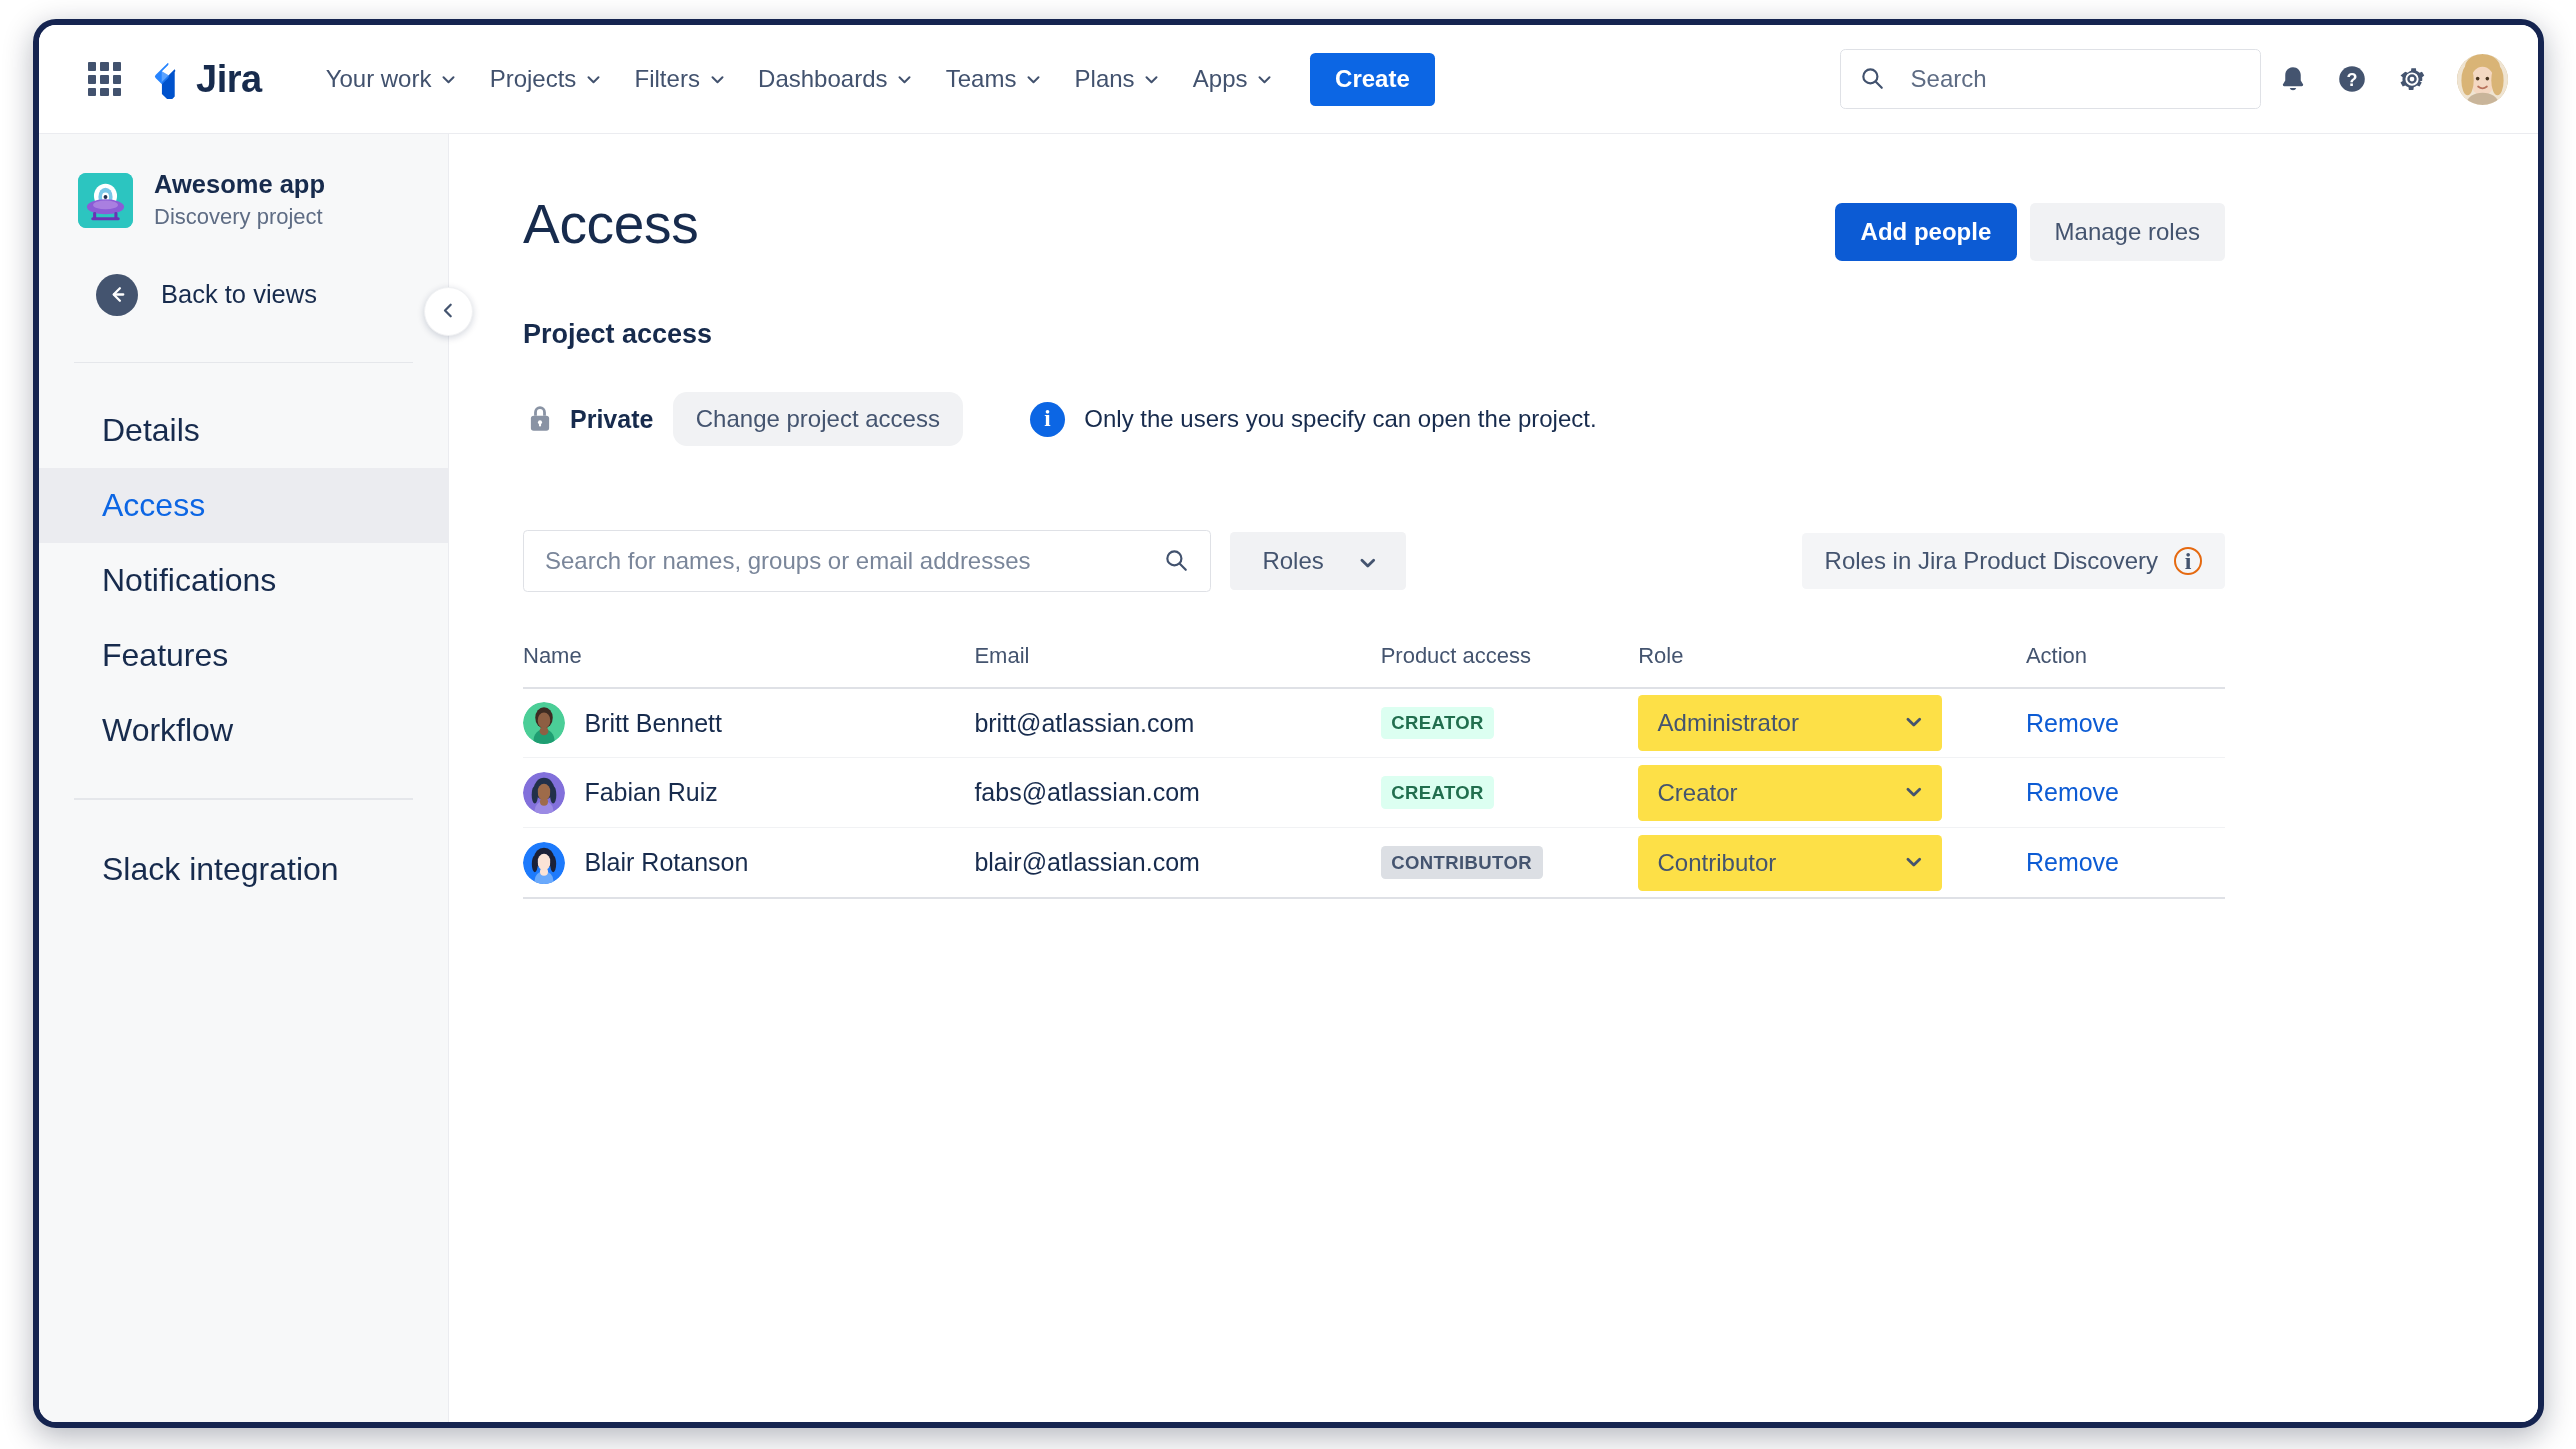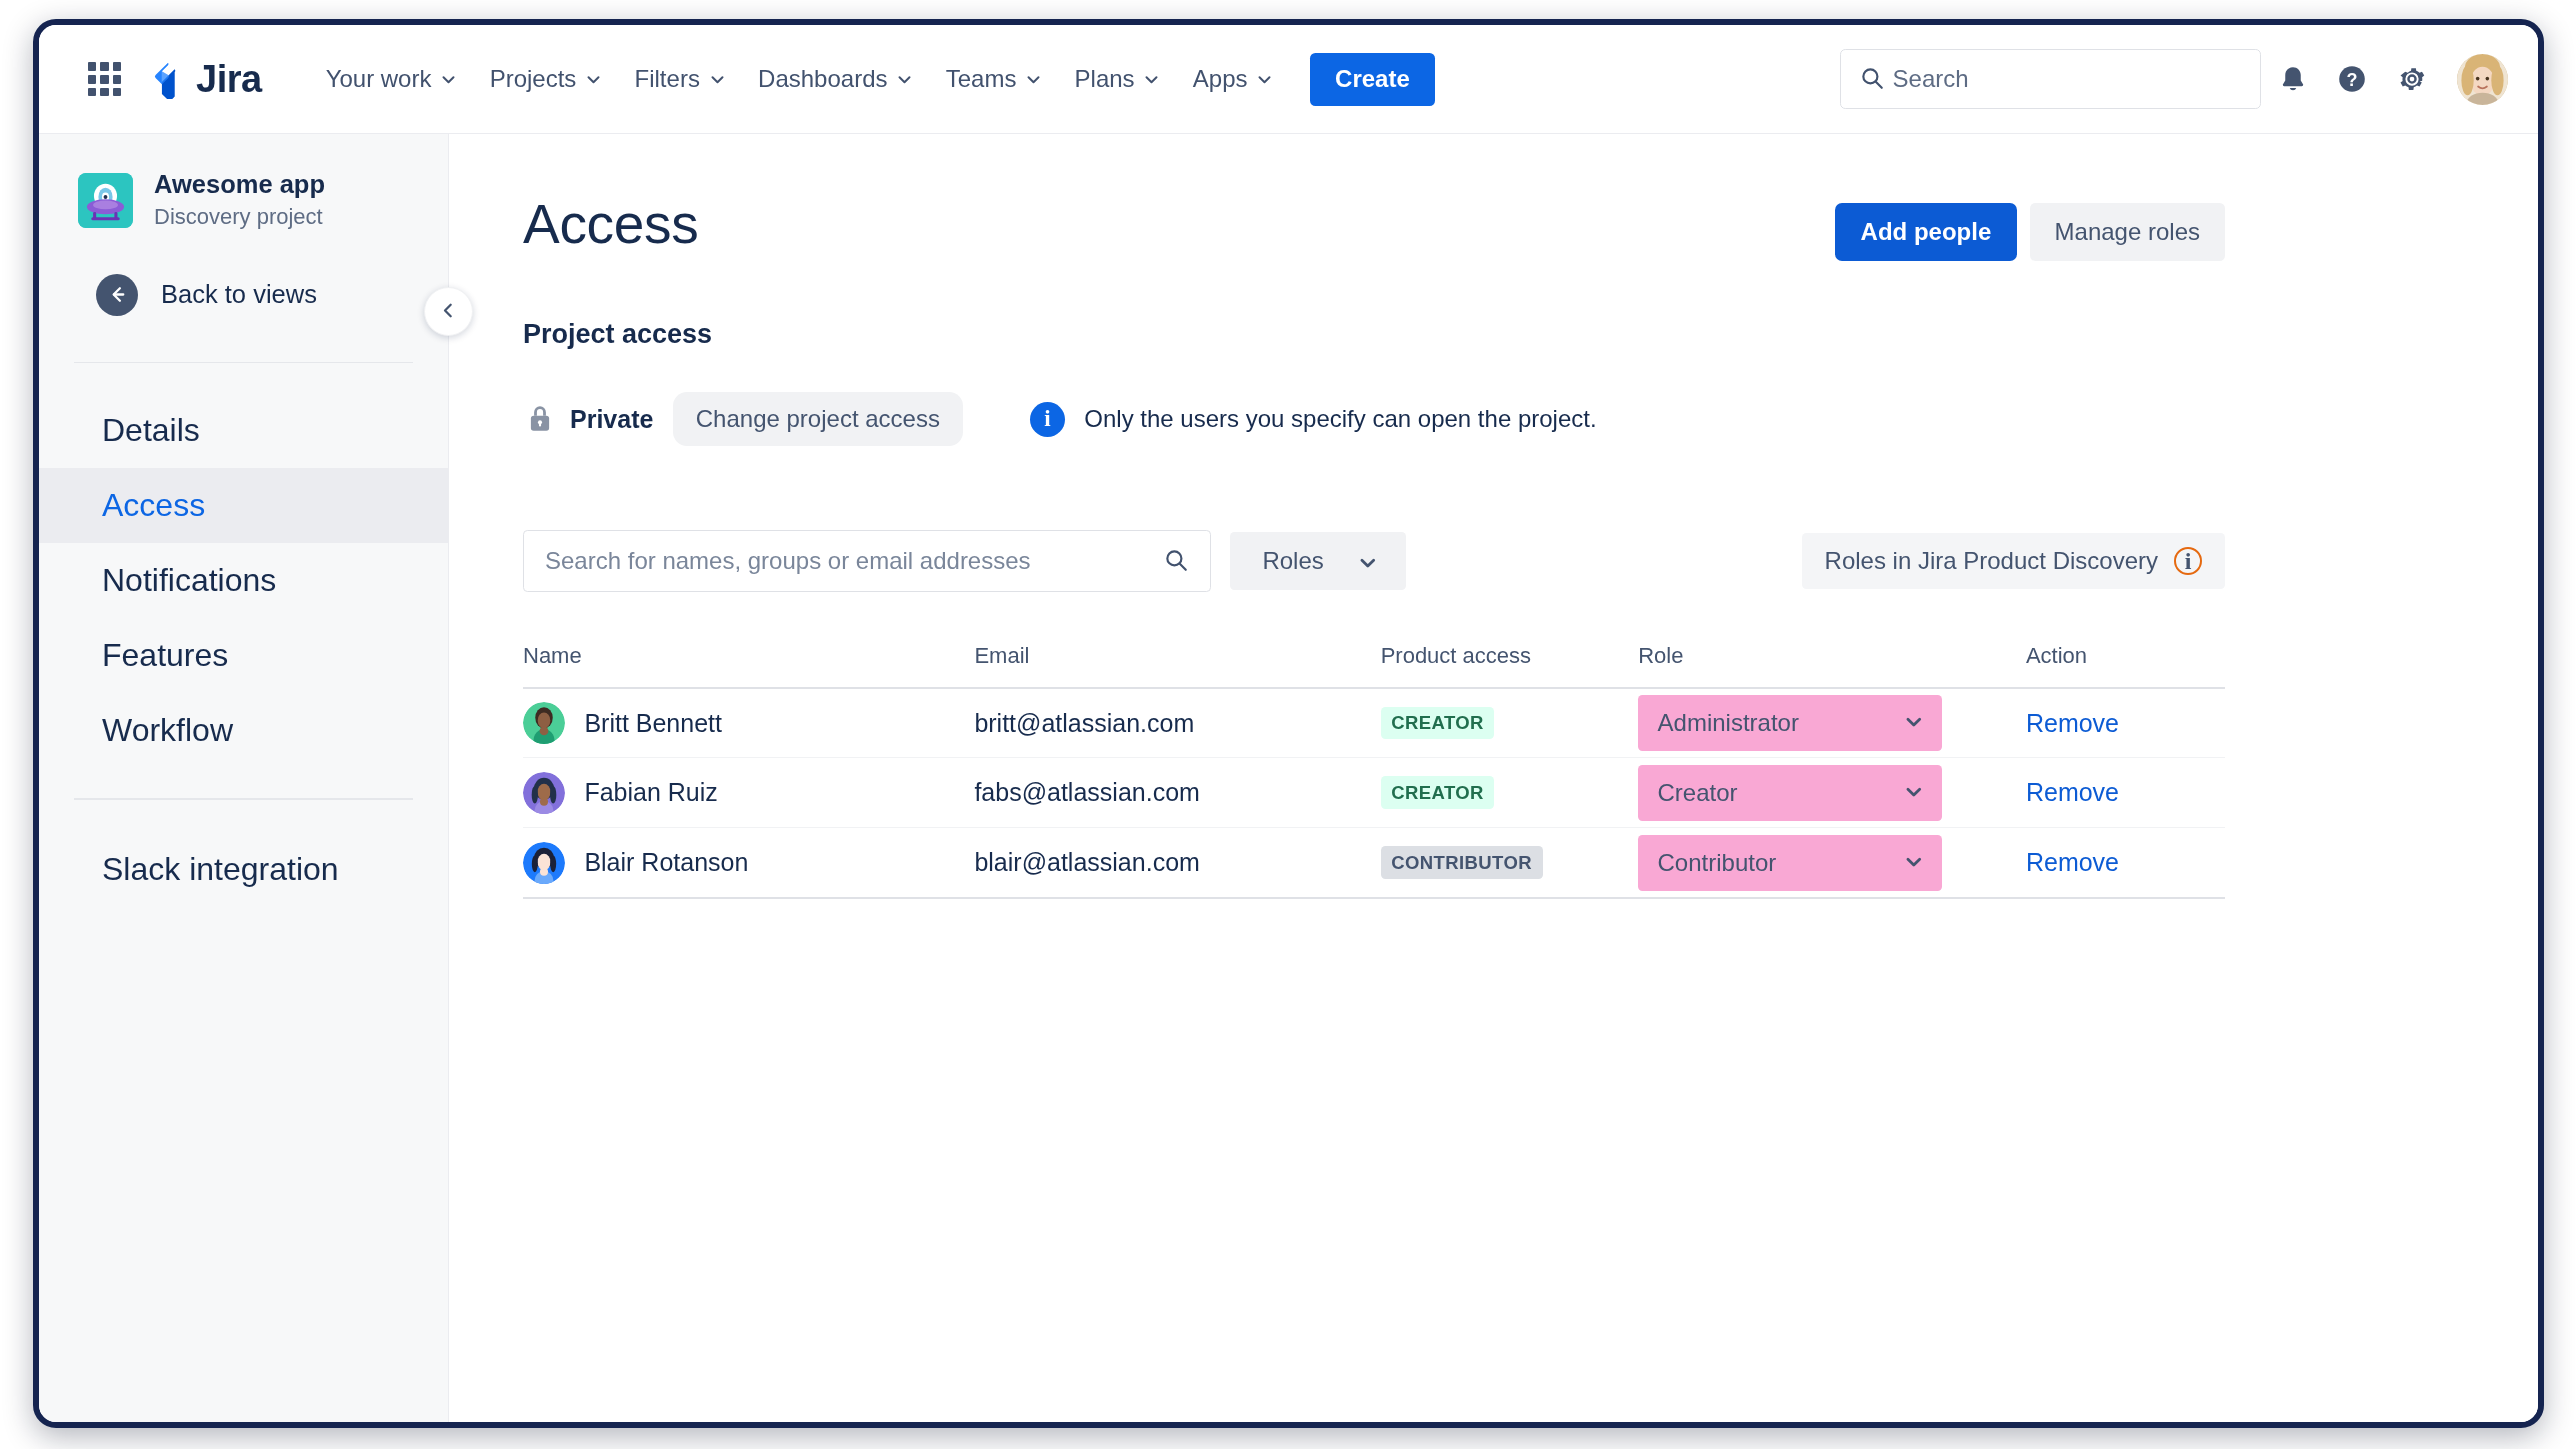--- a/index.html
+++ b/index.html
@@ -65,21 +65,21 @@
     font-size: 24px; font-weight: 600;
     padding: 12.3px 25px; border: none; border-radius: 5.3px;
     cursor: pointer; font-family: inherit; white-space: nowrap;
   }
 
   .nav-right { margin-left: auto; display: flex; align-items: center; gap: 3.5px; }
   .searchbox {
     display: flex; align-items: center;
     width: 421px; height: 60px;
     border: 1.8px solid #dfe1e6; border-radius: 5.3px;
-    background: #ffffff; padding: 0 17.6px; gap: 8px;
+    background: #ffffff; padding: 0 17.6px; gap: 26px;
     cursor: text;
   }
   .searchbox input {
     border: none; outline: none; background: transparent;
     font-size: 24px; font-family: inherit; color: #172b4d;
     width: 100%;
   }
   .searchbox input::placeholder { color: #5e6c84; }
   .icon-btn {
     width: 56px; height: 56px; border-radius: 50%;
@@ -230,21 +230,21 @@
 
   .badge {
     display: inline-block; font-size: 18.5px; font-weight: 700;
     letter-spacing: 0.4px; padding: 5.3px 10.6px; border-radius: 4.4px;
   }
   .badge.creator { background: #dcfff1; color: #216e4e; }
   .badge.contributor { background: #dcdfe4; color: #44546f; }
 
   .role-select {
     display: flex; align-items: center;
-    background: #f9a8d4; border: none; border-radius: 4.4px;
+    background: #fde047; border: none; border-radius: 4.4px;
     padding: 14px 19.4px; cursor: pointer; width: 304px;
   }
   .role-select span { font-size: 24px; color: #44546f; }
   .role-select .chev2 { margin-left: auto; }
 
   .remove-link {
     font-size: 25px; color: #0c5bd4; cursor: pointer; text-decoration: none;
   }
 </style>
 </head>

